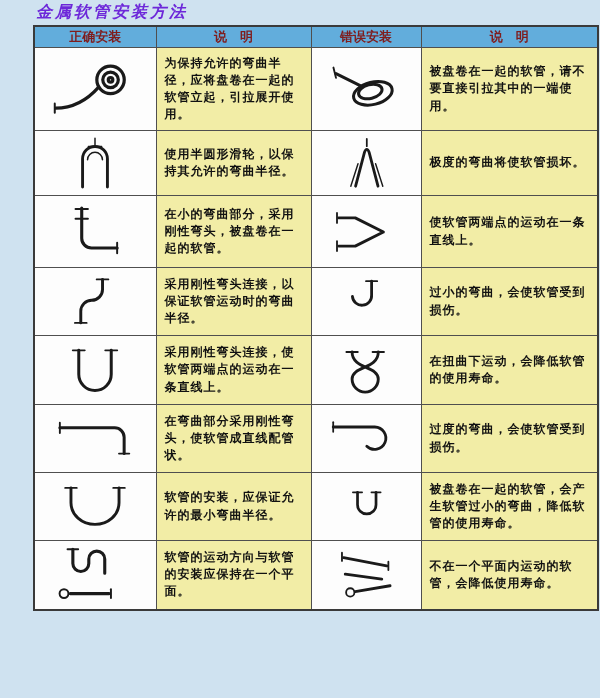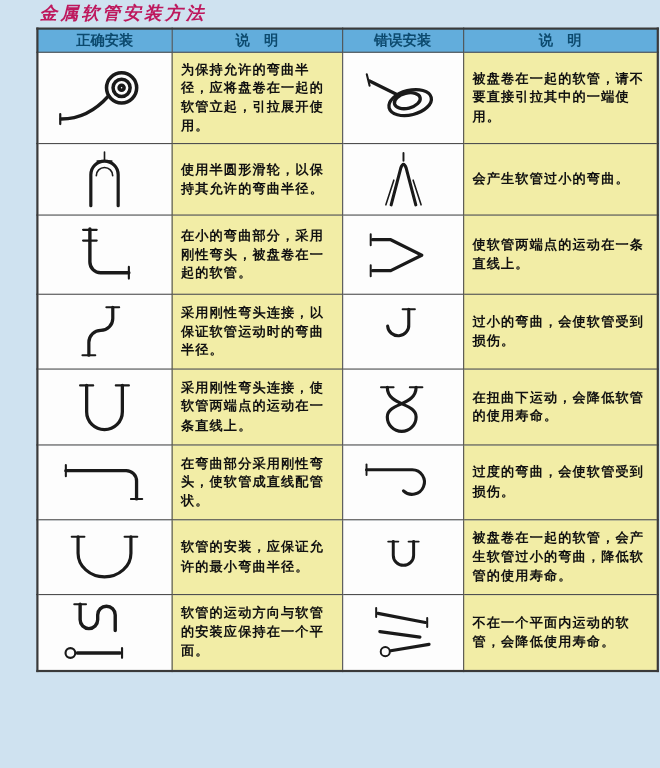--- a/index.html
+++ b/index.html
@@ -5,31 +5,31 @@
   html,body{margin:0;padding:0;}
   body{
     width:600px;height:698px;position:relative;overflow:hidden;
     background:#cfe2f0;
     font-family:"DejaVu Sans", sans-serif;
   }
   .page-title{
     position:absolute;left:36px;top:2px;
     font-family:"DejaVu Serif", serif;
     font-style:italic;font-weight:bold;
-    font-size:16px;letter-spacing:3px;color:#be185d;
+    font-size:16px;letter-spacing:3px;color:#6d28d9;
   }
   table.main{
     position:absolute;left:33px;top:25px;width:564px;
     border-collapse:collapse;table-layout:fixed;
     border:2px solid #3a3a3a;
   }
   th,td{border:1px solid #4f4f4f;padding:0;}
   th{
     background:#62addc;height:20px;
-    font-size:13px;font-weight:bold;color:#0c4a6e;
+    font-size:13px;font-weight:bold;color:#7f1d1d;
     text-align:center;
   }
   td.txt{
     background:#f2eda6;
     font-size:12px;font-weight:bold;color:#111;
     line-height:1.42;letter-spacing:1px;
     padding:5px 8px;vertical-align:middle;text-align:left;
   }
   td.img{
     background:#fdfdfd;text-align:center;vertical-align:middle;
@@ -99,21 +99,21 @@
         </svg>
       </td>
       <td class="txt">使用半圆形滑轮，以保持其允许的弯曲半径。</td>
       <td class="img">
         <svg viewBox="0 0 110 70" width="88" height="56">
           <path class="hose" d="M42 64 L 53 22 Q 56 14 59 22 L 70 64"></path>
           <path class="thin" d="M36 64 l 9 -28 M 76 64 l -9 -28"></path>
           <path class="fit" d="M56 5 v9"></path>
         </svg>
       </td>
-      <td class="txt">会产生软管过小的弯曲。</td>
+      <td class="txt">极度的弯曲将使软管损坏。</td>
     </tr>
 
 
     <tr class="r4">
       <td class="img">
         <svg viewBox="0 0 110 70" width="98" height="62">
           <path class="hose" d="M40 8 V 42 a11 11 0 0 0 11 11 H 80"></path>
           <path class="fit" d="M33 9 h14 M 33 20 h14 M 80 47 v12"></path>
         </svg>
       </td>

